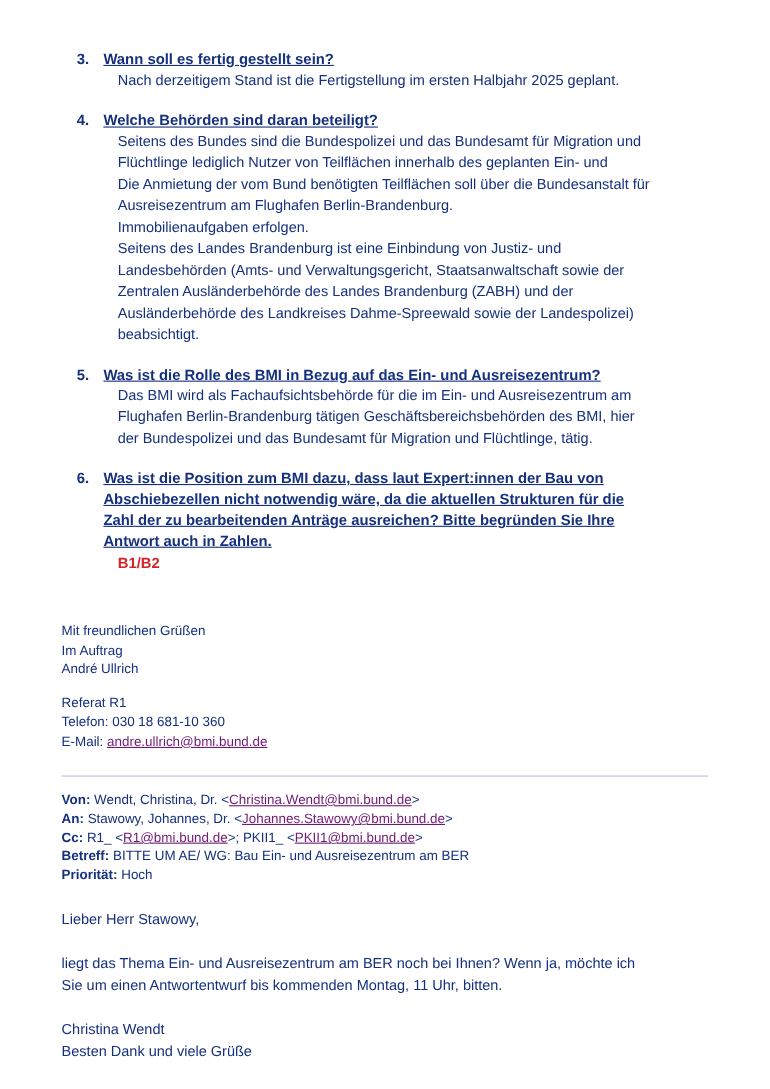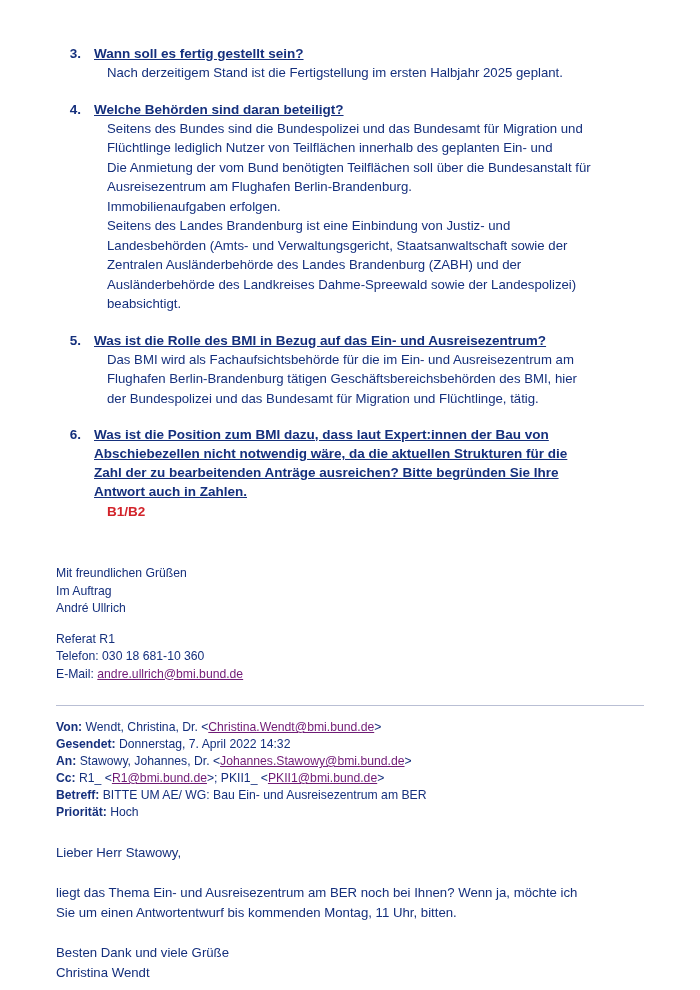--- a/index.html
+++ b/index.html
@@ -171,30 +171,29 @@
     <div class="spacer"></div>
     <div>Referat R1</div>
     <div>Telefon: 030 18 681-10 360</div>
     <div><span>E-Mail: </span><a class="mail-link" href="#">andre.ullrich@bmi.bund.de</a></div>
   </div>
 
   <div class="divider"></div>
 
   <div>
     <div class="hdr-line"><span class="hdr-label">Von:</span> <span>Wendt, Christina, Dr. &lt;</span><a class="mail-link" href="#">Christina.Wendt@bmi.bund.de</a><span>&gt;</span></div>
-    <div class="hdr-line"><span class="hdr-label">Gesendet:</span> <span>Donnerstag, 7. April 2022 14:32</span></div>
     <div class="hdr-line"><span class="hdr-label">An:</span> <span>Stawowy, Johannes, Dr. &lt;</span><a class="mail-link" href="#">Johannes.Stawowy@bmi.bund.de</a><span>&gt;</span></div>
     <div class="hdr-line"><span class="hdr-label">Cc:</span> <span>R1_ &lt;</span><a class="mail-link" href="#">R1@bmi.bund.de</a><span>&gt;; PKII1_ &lt;</span><a class="mail-link" href="#">PKII1@bmi.bund.de</a><span>&gt;</span></div>
     <div class="hdr-line"><span class="hdr-label">Betreff:</span> <span>BITTE UM AE/ WG: Bau Ein- und Ausreisezentrum am BER</span></div>
     <div class="hdr-line"><span class="hdr-label">Priorität:</span> <span>Hoch</span></div>
   </div>
 
   <div class="body-mail">
     <p>Lieber Herr Stawowy,</p>
     <div class="gap"></div>
     <p>liegt das Thema Ein- und Ausreisezentrum am BER noch bei Ihnen? Wenn ja, möchte ich</p>
     <p>Sie um einen Antwortentwurf bis kommenden Montag, 11 Uhr, bitten.</p>
     <div class="gap"></div>
+    <p>Christina Wendt</p>
     <p>Besten Dank und viele Grüße</p>
-    <p>Christina Wendt</p>
   </div>
 
 </div>
 
 </body></html>

